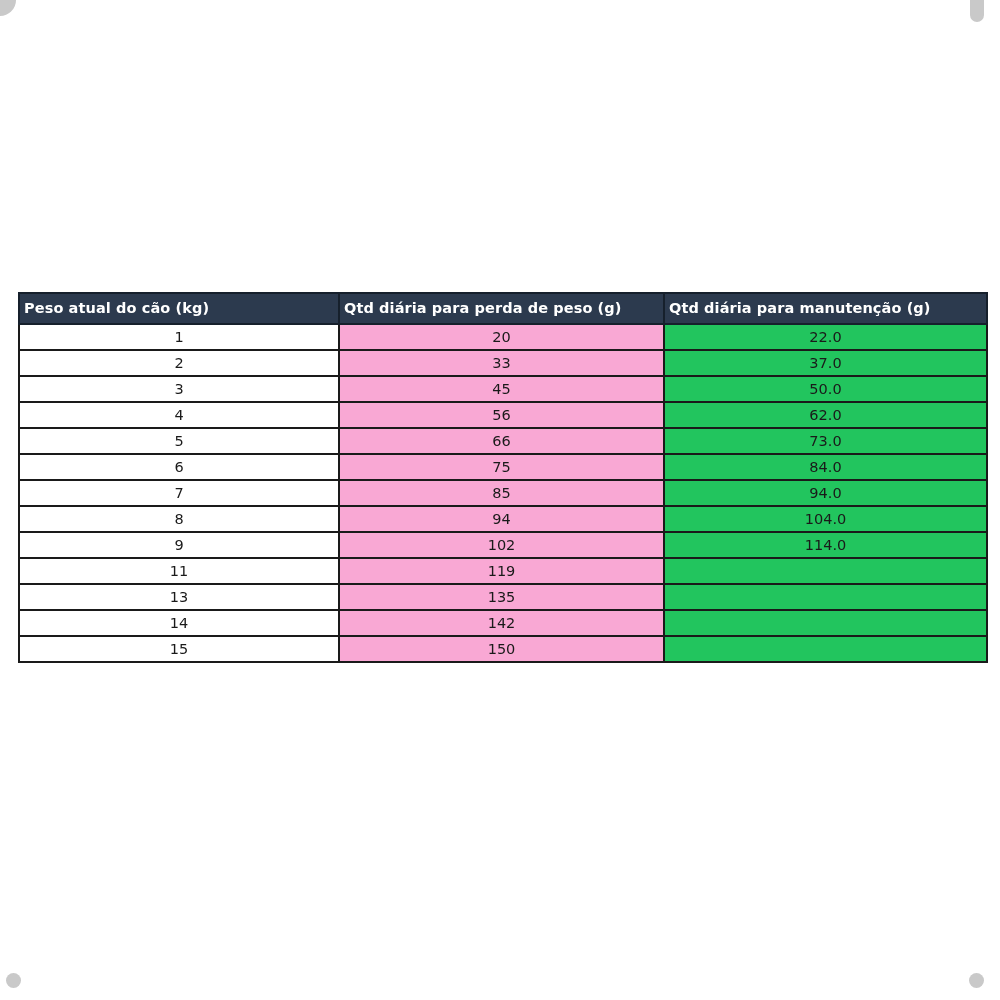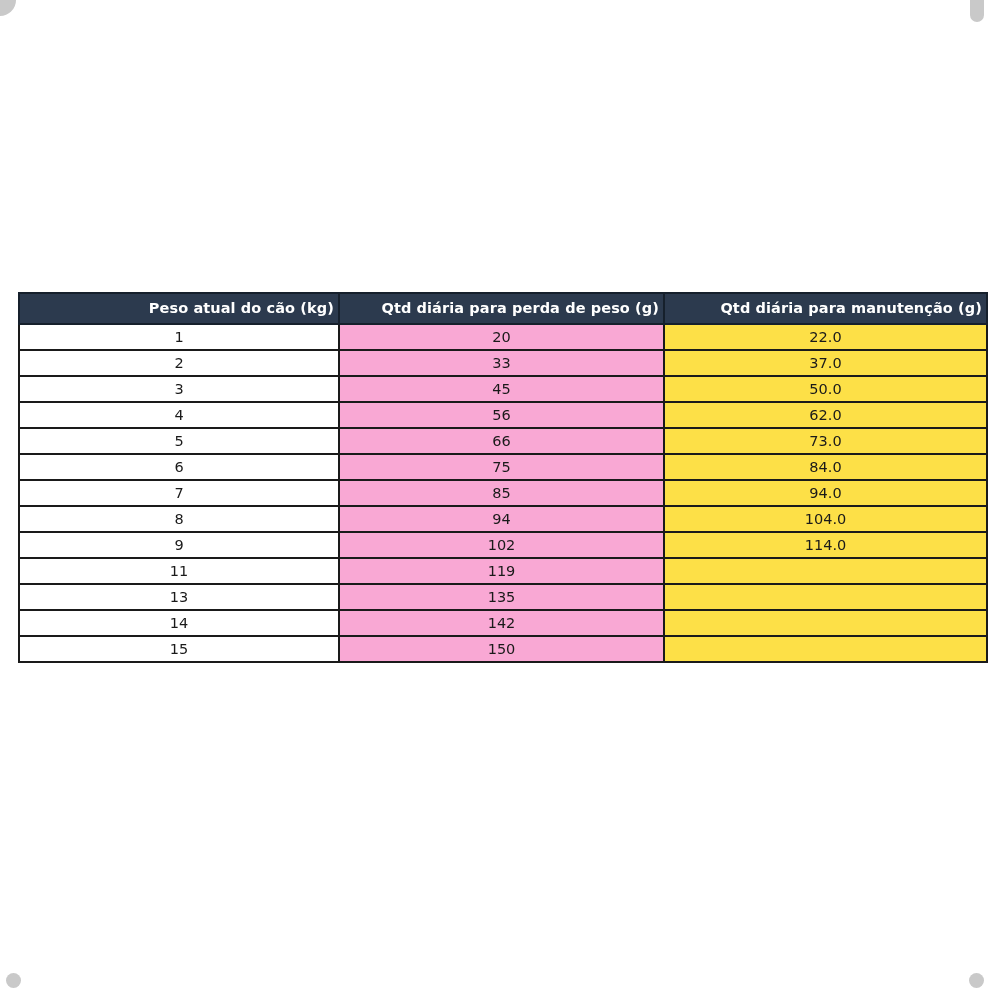--- a/index.html
+++ b/index.html
@@ -49,21 +49,21 @@
   }
   table.data-table col.c1 { width: 322px; }
   table.data-table col.c2 { width: 325px; }
   table.data-table col.c3 { width: 323px; }
 
   thead th {
     background: #2c3a4e;
     color: #ffffff;
     font-size: 14.5px;
     font-weight: bold;
-    text-align: right;
+    text-align: left;
     padding: 5px 4px 6px 4px;
     height: 18px;
     letter-spacing: 0.1px;
     border-right: 2px solid #16202c;
     border-top: 2px solid #16202c;
     border-bottom: 2px solid #16202c;
     white-space: nowrap;
     overflow: hidden;
   }
   thead th.first { border-left: 2px solid #16202c; }
@@ -80,21 +80,21 @@
     white-space: nowrap;
   }
   tbody td.col-weight {
     background: #ffffff;
     border-left: 2px solid #1a1a1a;
   }
   tbody td.col-loss {
     background: #f9a8d4;
   }
   tbody td.col-maint {
-    background: #fde047;
+    background: #22c55e;
   }
 </style>
 </head>
 <body>
 
 <div id="page">
 
   <div class="corner tl"></div>
   <div class="corner tr"></div>
   <div class="corner bl"></div>

